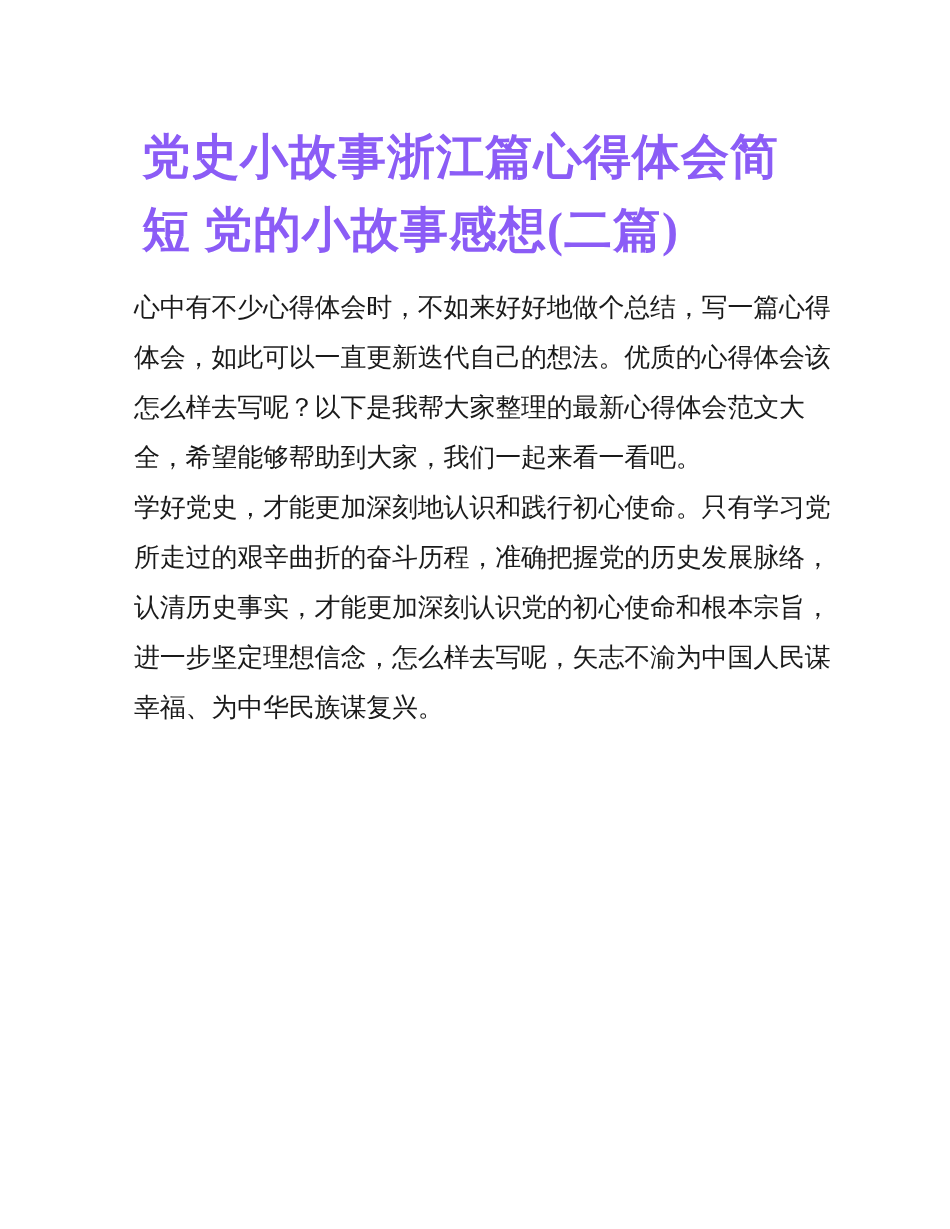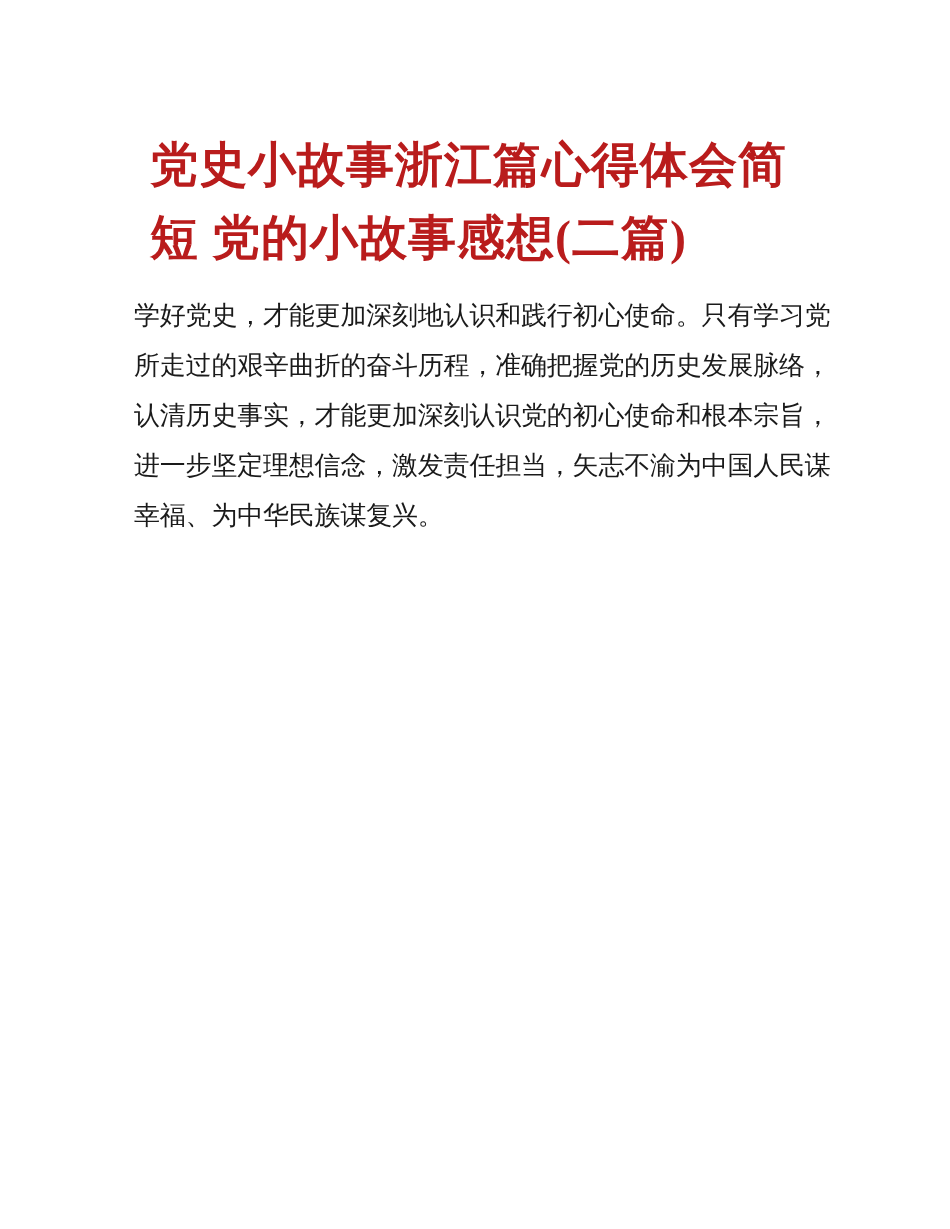--- a/index.html
+++ b/index.html
@@ -12,47 +12,51 @@
     width: 950px;
     height: 1229px;
     background: #ffffff;
     box-sizing: border-box;
     padding: 112px 108px 0 134px;
     overflow: hidden;
     font-family: "Liberation Serif", "DejaVu Serif", serif;
     color: #1a1a1a;
   }
   .doc-title {
-    margin: 16px;
+    margin: 8px;
     padding: 0;
     font-size: 48px;
     font-weight: 700;
     line-height: 73px;
     letter-spacing: 1px;
     white-space: pre-line;
-    color: #b91c1c;
+    color: #8b5cf6;
   }
   .doc-body {
     margin-top: 17px;
     font-size: 26px;
     line-height: 50px;
     letter-spacing: -0.2px;
   }
   .para {
     margin: 0;
     padding: 0;
     white-space: pre-line;
   }
 </style>
 </head>
 <body>
 
 <div class="page">
   <h1 class="doc-title">党史小故事浙江篇心得体会简
 短 党的小故事感想(二篇)</h1>
   <div class="doc-body">
+    <p class="para">心中有不少心得体会时，不如来好好地做个总结，写一篇心得
+体会，如此可以一直更新迭代自己的想法。优质的心得体会该
+怎么样去写呢？以下是我帮大家整理的最新心得体会范文大
+全，希望能够帮助到大家，我们一起来看一看吧。</p>
     <p class="para">学好党史，才能更加深刻地认识和践行初心使命。只有学习党
 所走过的艰辛曲折的奋斗历程，准确把握党的历史发展脉络，
 认清历史事实，才能更加深刻认识党的初心使命和根本宗旨，
-进一步坚定理想信念，激发责任担当，矢志不渝为中国人民谋
+进一步坚定理想信念，怎么样去写呢，矢志不渝为中国人民谋
 幸福、为中华民族谋复兴。</p>
   </div>
 </div>
 
 </body></html>

